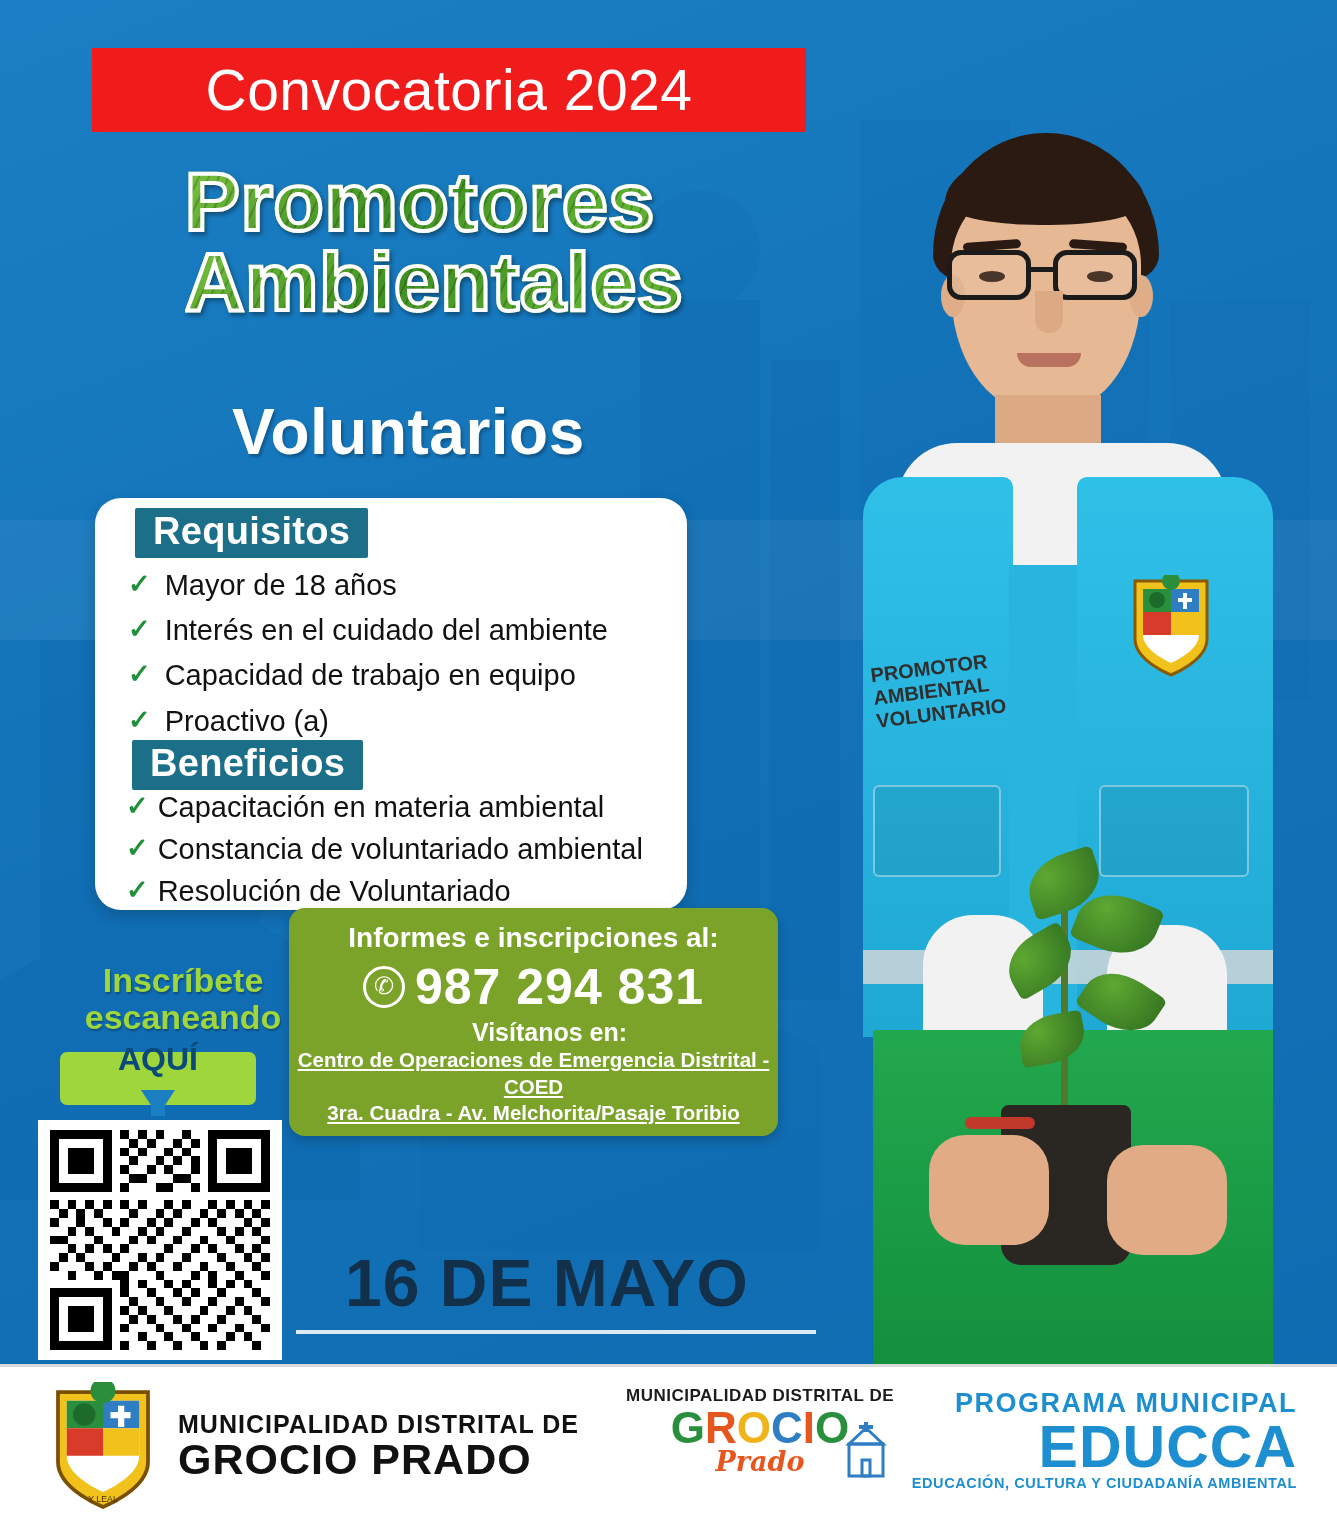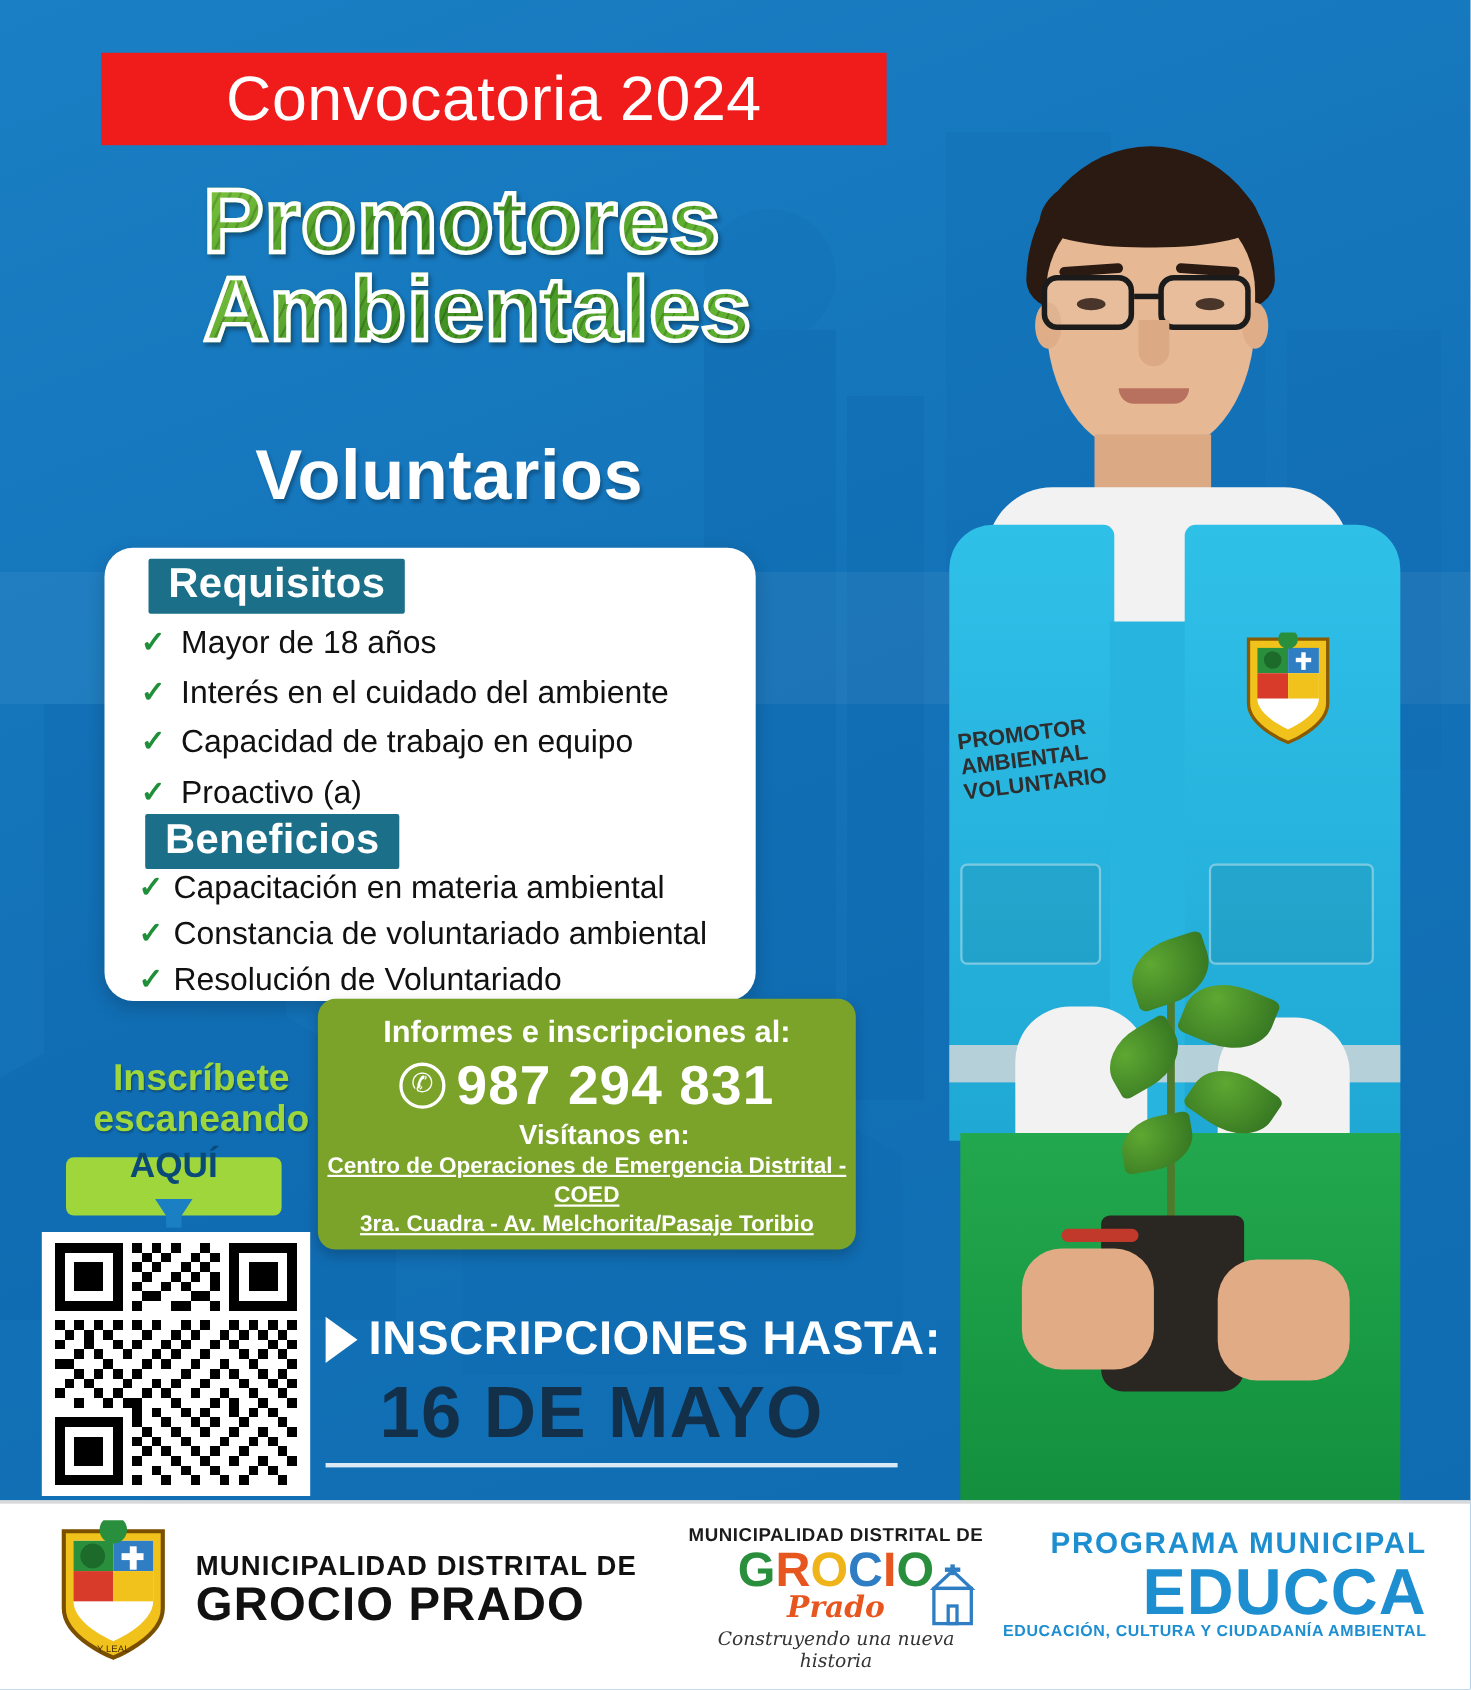--- a/index.html
+++ b/index.html
@@ -714,24 +714,20 @@
         <rect x="8" y="24" width="1" height="1"></rect>
           <rect x="11" y="24" width="1" height="1"></rect>
           <rect x="14" y="24" width="1" height="1"></rect>
         <rect x="17" y="24" width="1" height="1"></rect>
           <rect x="19" y="24" width="1" height="1"></rect>
           <rect x="23" y="24" width="1" height="1"></rect>
       </g>
     </svg>
   </div>
 
-  <div class="insc-row">
-    <div class="play-tri"></div>
-    <div class="insc-label">INSCRIPCIONES HASTA:</div>
-  </div>
   <div class="date-big">16 DE MAYO</div>
   <div class="date-rule"></div>
 
   <div class="person">
     <div class="p-hair"></div>
     <div class="p-face"></div>
     <div class="p-ear-l"></div>
     <div class="p-ear-r"></div>
     <div class="p-fringe"></div>
     <div class="p-brow-l"></div>
@@ -810,21 +806,20 @@
         <div class="muni-big">GROCIO PRADO</div>
       </div>
     </div>
 
     <div class="f-center">
       <div class="fc-top">MUNICIPALIDAD DISTRITAL DE</div>
       <div class="fc-grocio">
         <span style="color:#2a8f3c">G</span><span style="color:#e8561f">R</span><span style="color:#f0b41b">O</span><span style="color:#2f7ec4">C</span><span style="color:#e8561f">I</span><span style="color:#2a8f3c">O</span>
       </div>
       <div class="fc-prado">Prado</div>
-      <div class="fc-slogan">Construyendo una nueva historia</div>
       <svg class="church" viewBox="0 0 46 58">
         <rect x="6" y="22" width="34" height="32" fill="none" stroke="#2f7ec4" stroke-width="3"></rect>
         <path d="M23 6 L40 22 H6 Z" fill="none" stroke="#2f7ec4" stroke-width="3"></path>
         <rect x="21" y="0" width="4" height="10" fill="#2f7ec4"></rect>
         <rect x="16" y="3" width="14" height="4" fill="#2f7ec4"></rect>
         <rect x="19" y="38" width="8" height="16" fill="none" stroke="#2f7ec4" stroke-width="3"></rect>
       </svg>
     </div>
 
     <div class="f-right">

